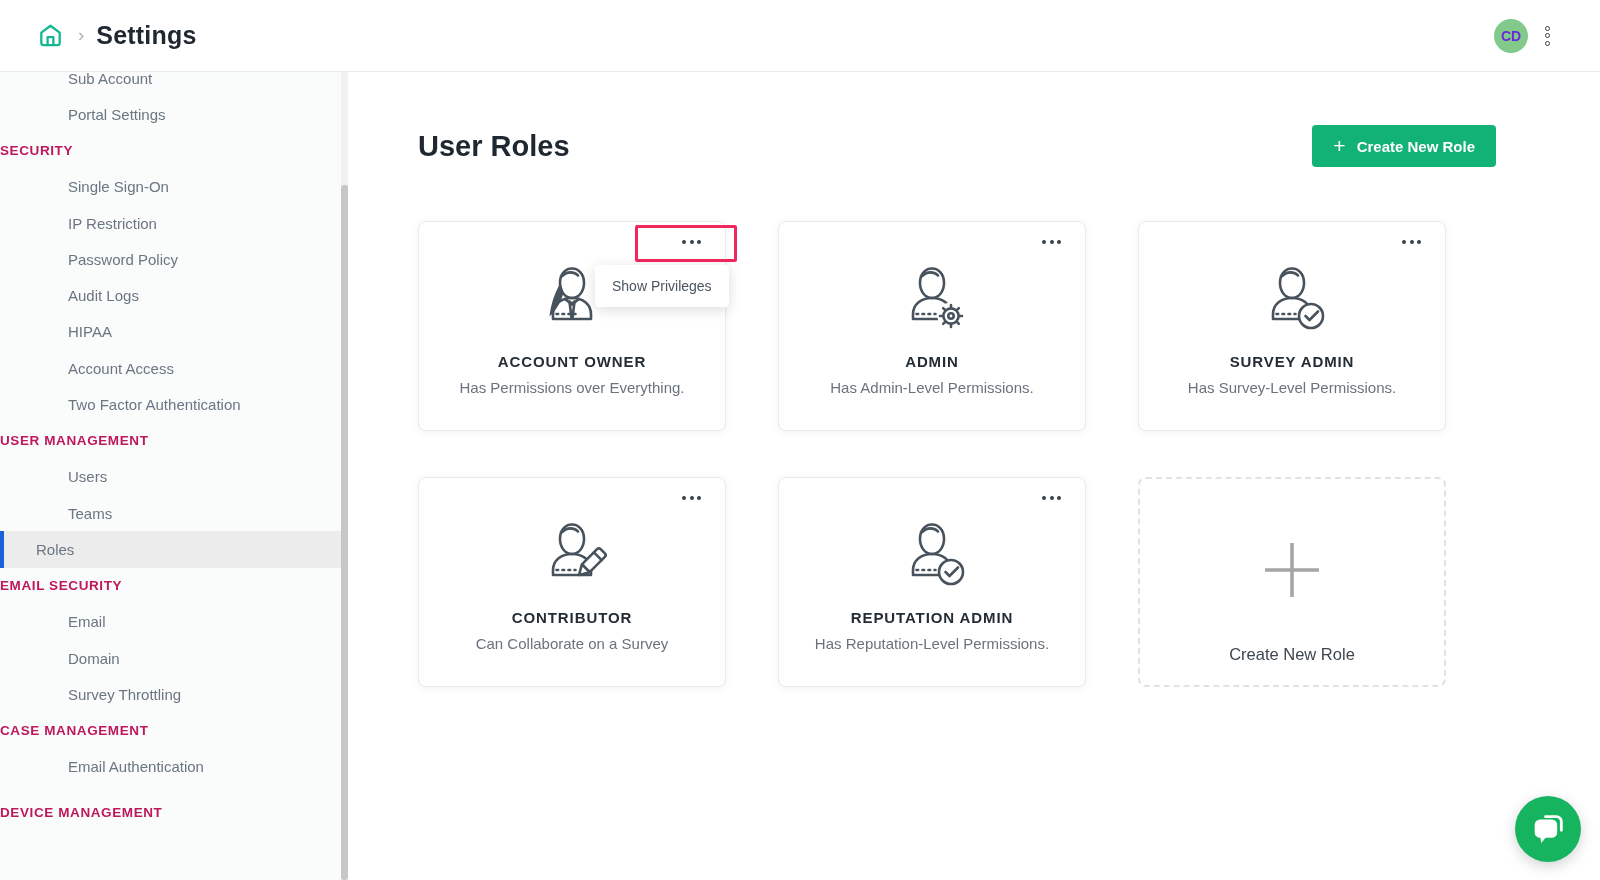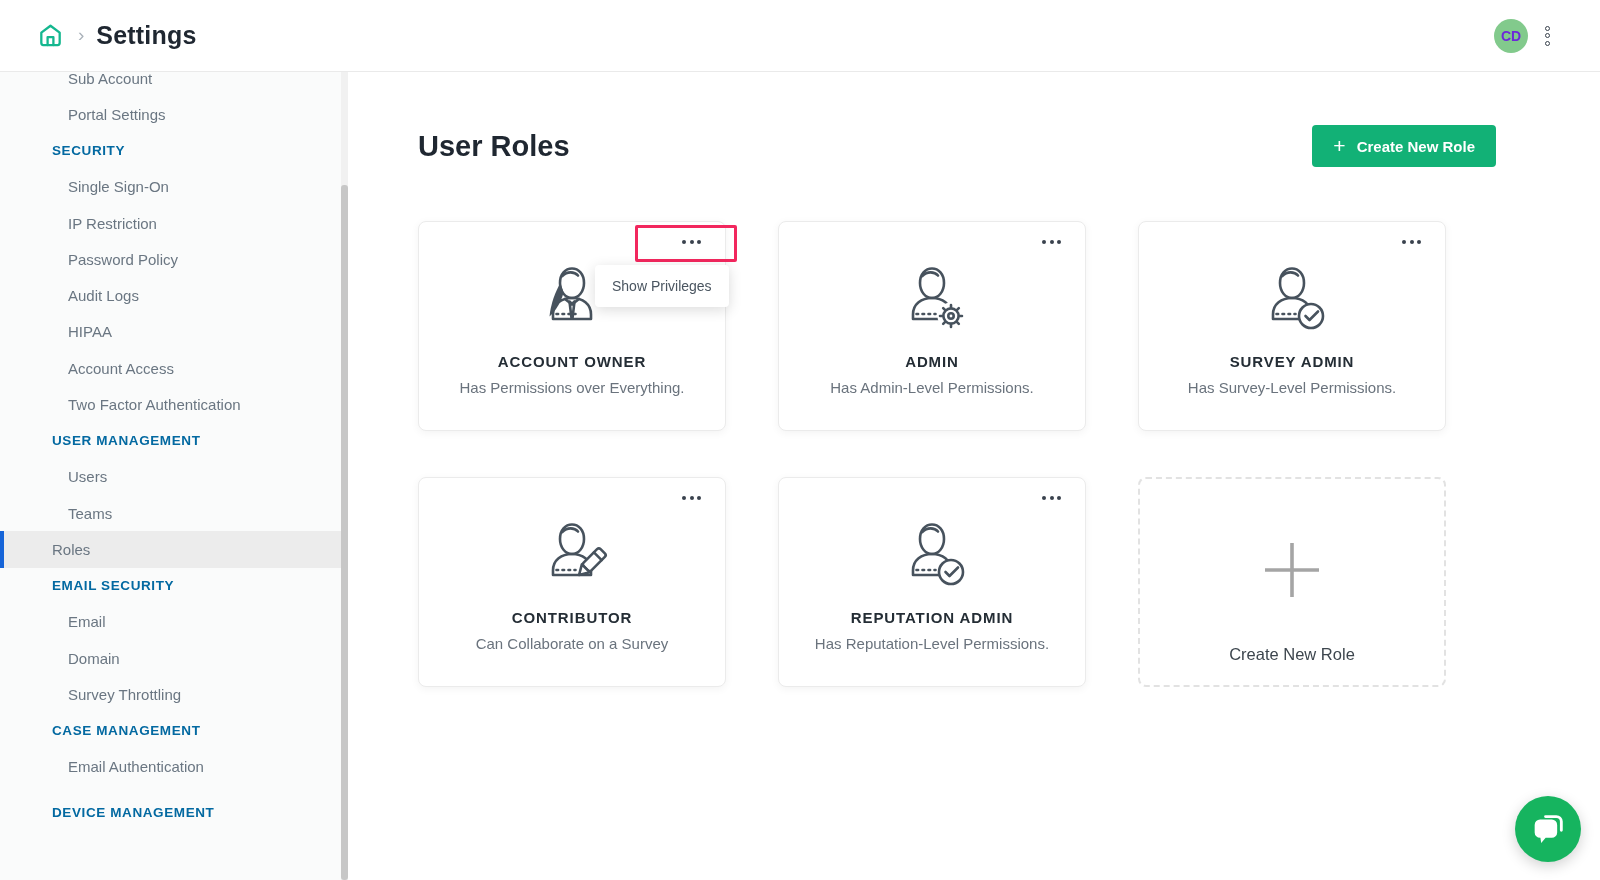--- a/index.html
+++ b/index.html
@@ -20,23 +20,23 @@
   .avatar{width:34px;height:34px;border-radius:50%;background:var(--avatar-green);color:#6d28d9;
     font-size:14px;font-weight:700;display:flex;align-items:center;justify-content:center;cursor:pointer;}
   .kebab{display:flex;flex-direction:column;align-items:center;gap:2.5px;margin-left:13px;cursor:pointer;padding:4px;}
   .kebab i{width:5px;height:5px;border:1.6px solid #39424d;border-radius:50%;display:block;}
 
   
   .sidebar{position:absolute;left:0;top:72px;width:348px;height:808px;background:#fafbfb;overflow:hidden;}
   .sidebar-nav{margin-top:-12px;}
   .nav-link,.nav-section{height:36.25px;display:flex;align-items:center;white-space:nowrap;}
   .nav-link{padding-left:68px;font-size:15px;color:#6a7682;cursor:pointer;}
-  .nav-section{padding-left:52px;font-size:13.5px;font-weight:700;color:#0369a1;letter-spacing:.6px;}
+  .nav-section{font-size:13.5px;font-weight:700;color:#be185d;letter-spacing:.6px;}
   .nav-section.spaced{margin-top:9px;}
-  .nav-link.selected{background:#ececec;border-left:4px solid var(--selected-blue);padding-left:48px;}
+  .nav-link.selected{background:#ececec;border-left:4px solid var(--selected-blue);padding-left:32px;}
   .sb-track{position:absolute;right:0;top:0;width:7px;height:100%;background:#f1f1f1;}
   .sb-thumb{position:absolute;right:0;top:113px;width:7px;height:695px;background:#c7c7c7;border-radius:3px;}
 
   
   .main{position:absolute;left:348px;top:72px;width:1252px;height:808px;background:#fff;padding-left:12px;}
   .page-title{position:absolute;left:70px;top:58px;font-size:29px;font-weight:700;color:#1f2731;}
   .create-btn{position:absolute;right:104px;top:53px;height:42px;padding:0 21px;border:none;border-radius:4px;
     background:var(--accent-green);color:#fff;font-family:inherit;font-size:15px;font-weight:700;
     display:flex;align-items:center;gap:11px;cursor:pointer;}
   .create-btn .plus{font-size:21px;font-weight:400;line-height:1;margin-top:-2px;}

